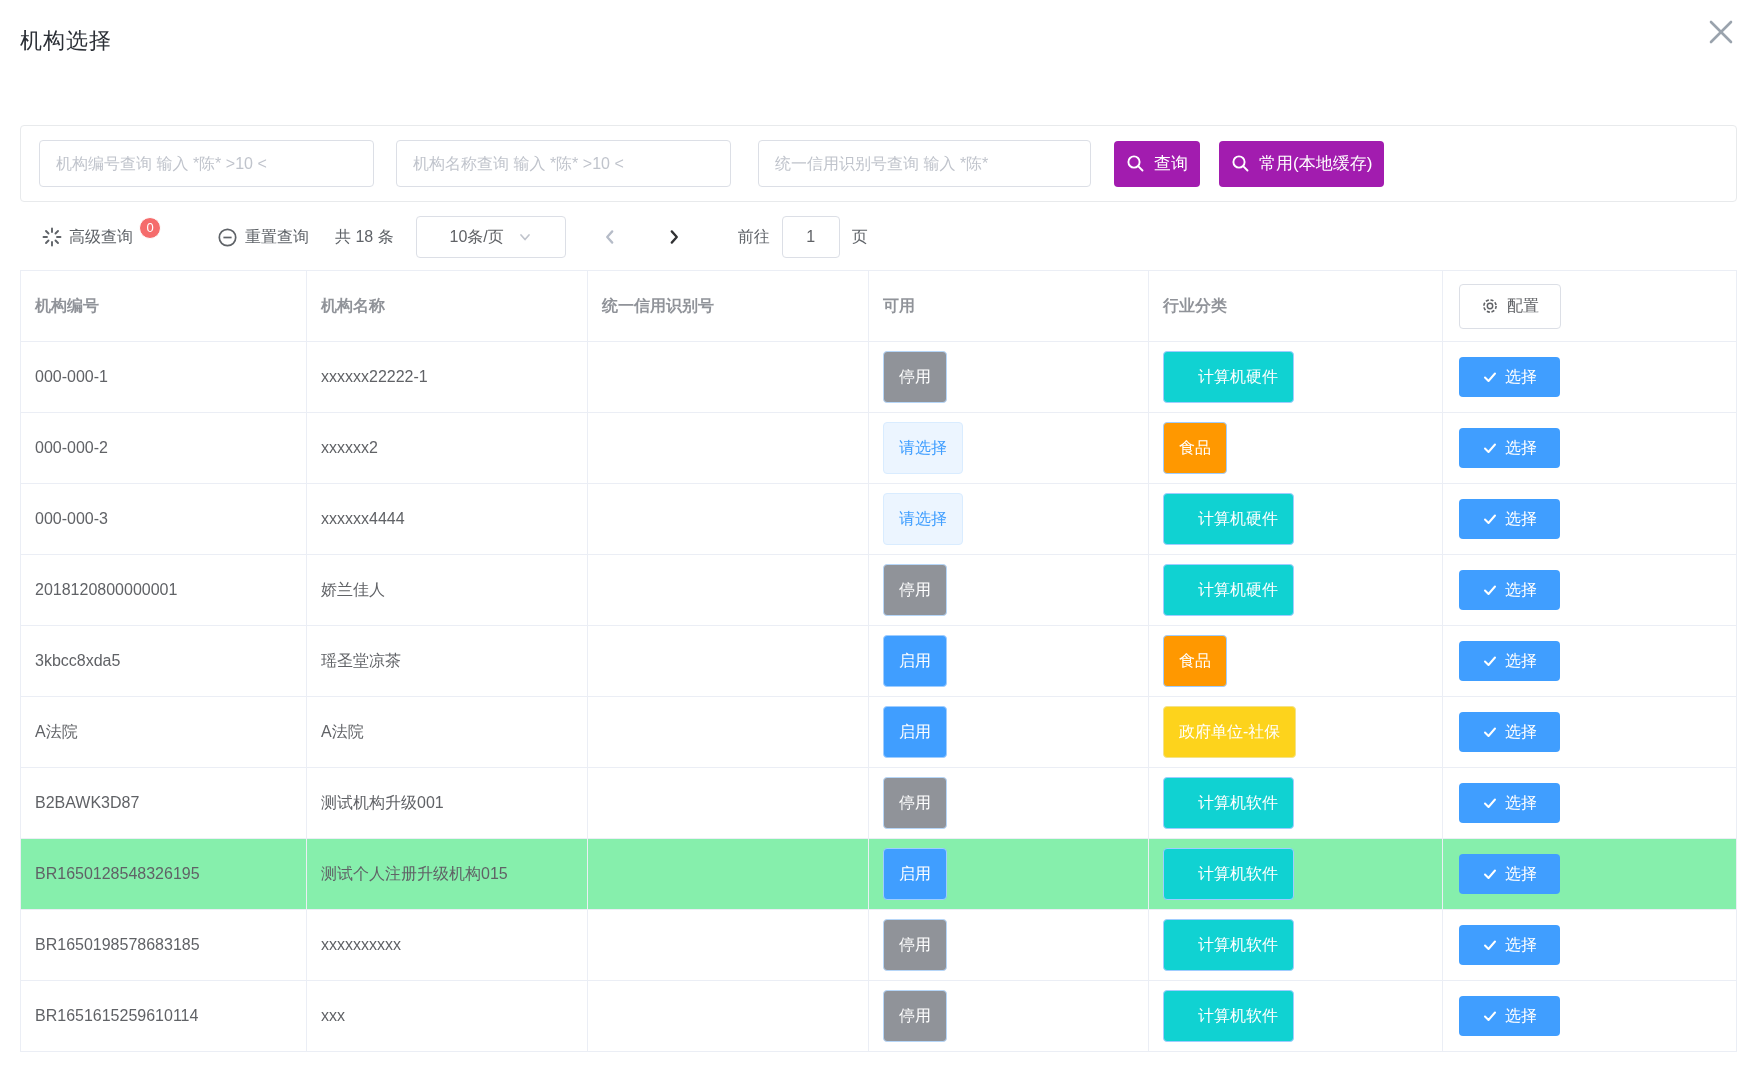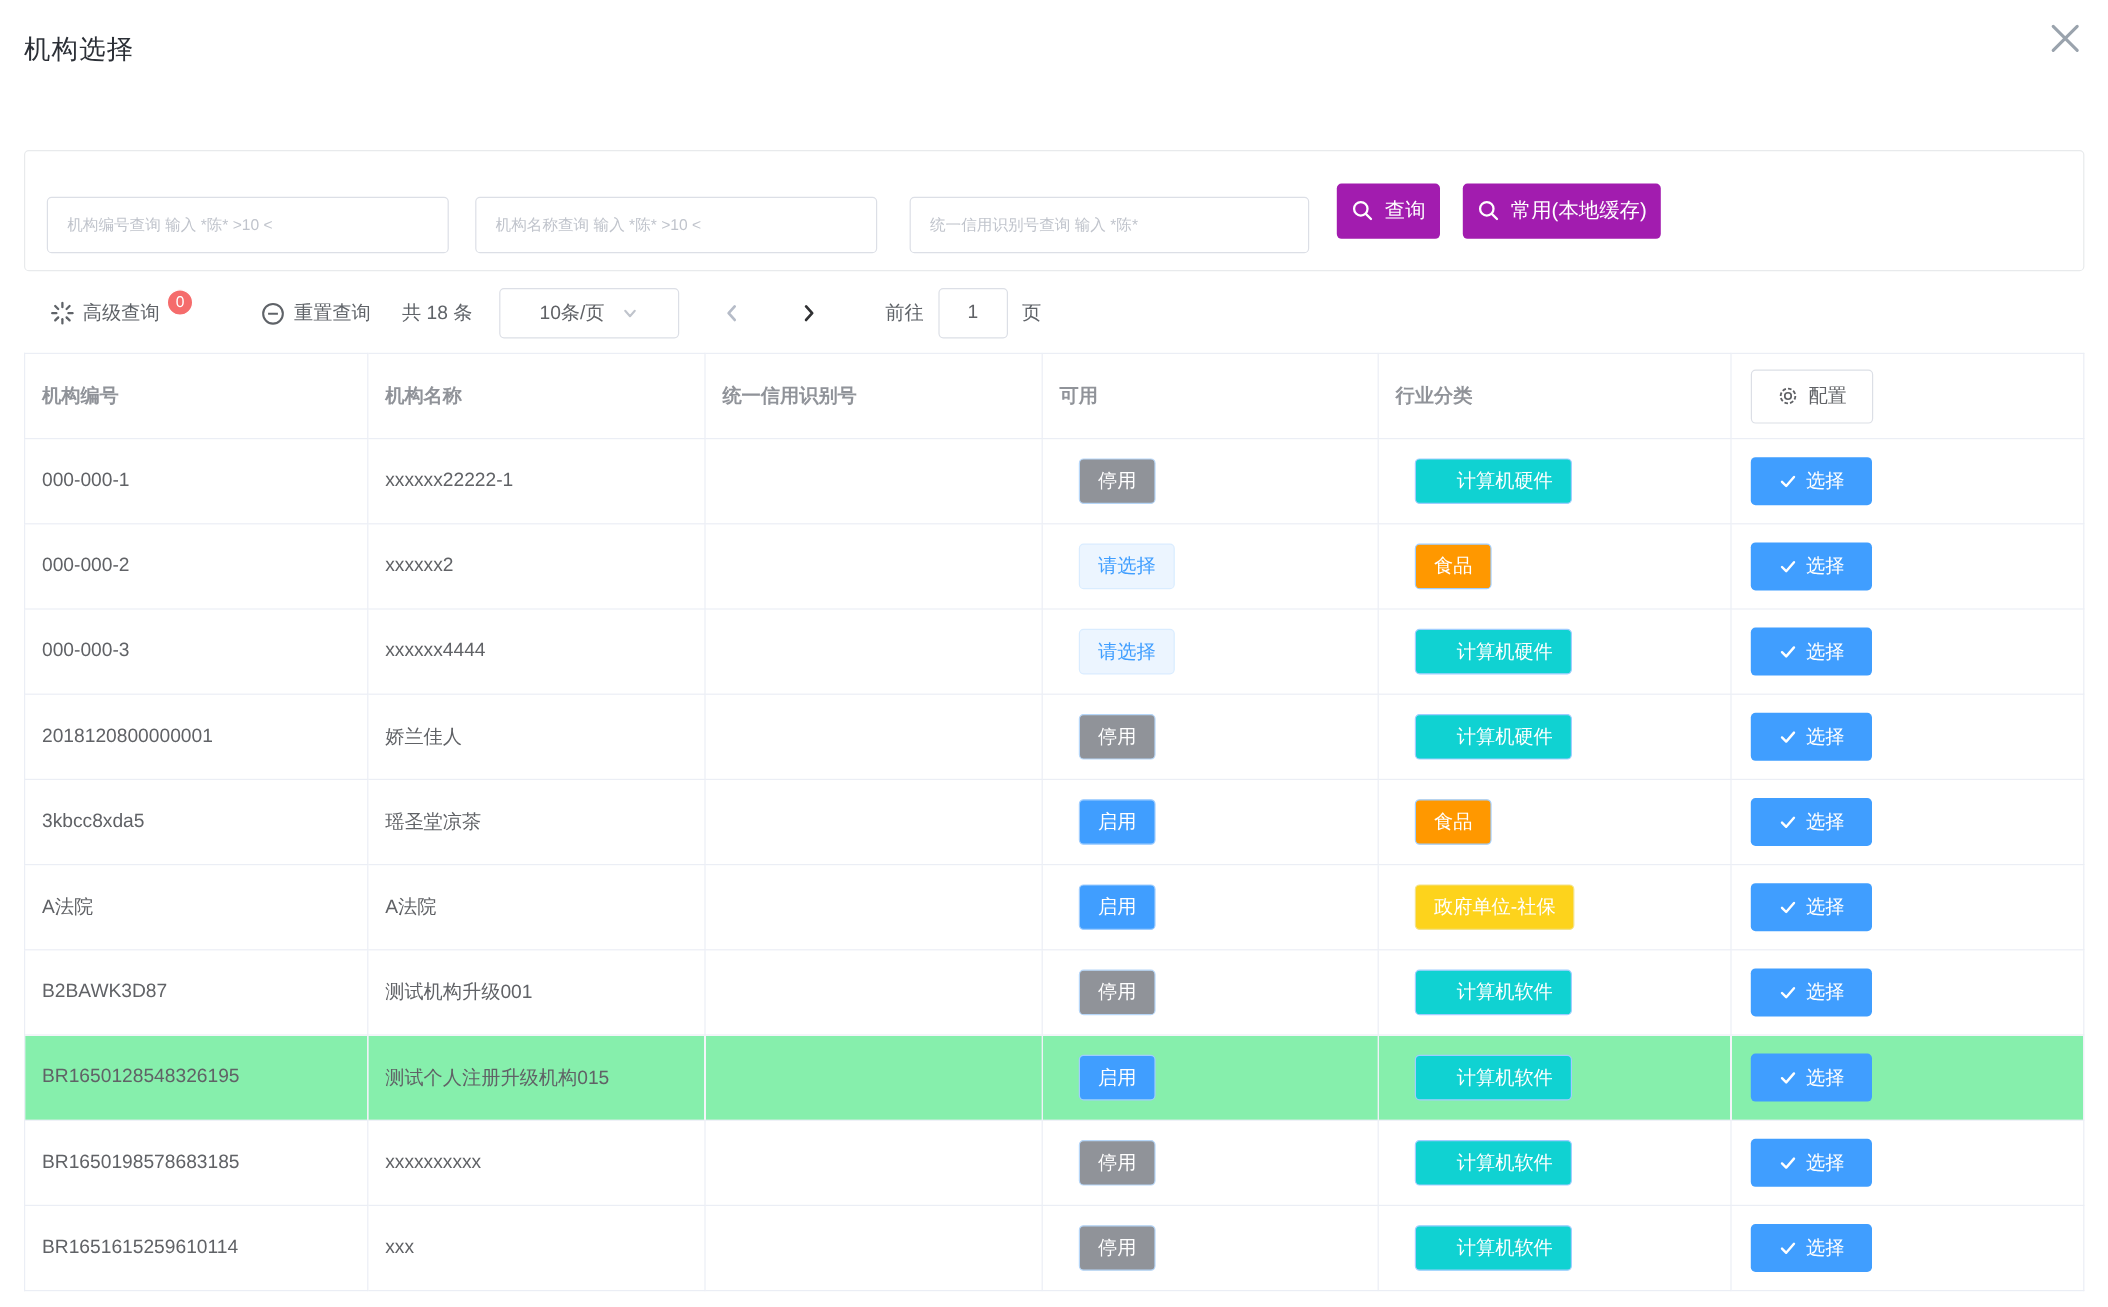--- a/index.html
+++ b/index.html
@@ -14,22 +14,22 @@
   
   .modal-header { padding:26px 20px 0 20px; height:58px; position:relative; }
   .modal-title { font-size:22px; color:#2b2f36; font-weight:500; letter-spacing:1px; }
   .close-btn { position:absolute; top:10px; right:14px; width:44px; height:44px;
     display:flex; align-items:center; justify-content:center; cursor:pointer; background:none; border:none; }
 
   
   .form-panel { margin:67px 20px 0 20px; border:1px solid #e8eaec; border-radius:4px;
     padding:14px 18px; display:flex; align-items:center; gap:22px; }
   .search-input { height:47px; border:1px solid #dcdfe6; border-radius:4px;
-    padding:0 16px; font-size:13px; color:#606266; outline:none;
-    font-family:"Liberation Sans","DejaVu Sans",sans-serif;margin-top:24px; }
+    padding:0 16px; font-size:16px; color:#606266; outline:none;
+    font-family:"Liberation Sans","DejaVu Sans",sans-serif; }
   .search-input::placeholder { color:#c0c4cc; }
   .w1 { width:335px; } .w2 { width:335px; } .w3 { width:333px; margin-left:5px; }
   .btn-primary { height:46px; background:#a21caf; color:#fff; border:none; border-radius:4px;
     padding:0 12px; font-size:17px; display:inline-flex; align-items:center; gap:9px; cursor:pointer;
     font-family:"Liberation Sans","DejaVu Sans",sans-serif; }
   .btn-query { margin-left:1px; } .btn-cache { margin-left:-3px; }
 
   
   .toolbar { margin:14px 20px 0 20px; height:42px; display:flex; align-items:center; }
   .adv-query { display:inline-flex; align-items:center; gap:7px; margin-left:22px; cursor:pointer;
@@ -55,22 +55,22 @@
   .org-table th, .org-table td { border:1px solid #ebeef5; text-align:left; padding:0 0 0 14px;
     overflow:hidden; white-space:nowrap; }
   .org-table th { height:71px; color:#909399; font-weight:700; font-size:16px; background:#fff; }
   .org-table td { height:71px; color:#606266; font-size:16px; background:#fff; }
   tr[data-highlight="true"] td { background:#86efac; }
 
   .config-btn { height:45px; background:#fff; border:1px solid #dcdfe6; border-radius:4px;
     padding:0 21px; font-size:16px; color:#606266; display:inline-flex; align-items:center; gap:8px;
     cursor:pointer; margin-left:2px; font-family:"Liberation Sans","DejaVu Sans",sans-serif; }
 
-  .badge { display:inline-flex; align-items:center; height:38px; border-radius:4px;
-    padding:0 15px; font-size:16px; margin-left:16px; cursor:pointer; border:1px solid transparent; }
+  .badge { display:inline-flex; align-items:center; height:52px; border-radius:4px;
+    padding:0 15px; font-size:16px; cursor:pointer; border:1px solid transparent; }
   .status-badge[data-type="info"]    { background:#909399; color:#fff; border-color:#b6d6f8; }
   .status-badge[data-type="primary"] { background:#409eff; color:#fff; border-color:#9fcdff; }
   .status-badge[data-type="plain"]   { background:#ecf5ff; color:#409eff; border-color:#d9ecff; }
   .industry-badge[data-type="cyan"]   { background:#10d2d2; color:#fff; border-color:#9fcdff;padding-left:34px; }
   .industry-badge[data-type="orange"] { background:#ff9800; color:#fff; border-color:#9fcdff; }
   .industry-badge[data-type="yellow"] { background:#fdd31c; color:#fff; border-color:#f3e28a;text-align:right; }
 
   .select-btn { height:40px; background:#409eff; color:#fff; border:none; border-radius:4px;
     padding:0 23px; font-size:16px; display:inline-flex; align-items:center; gap:7px; cursor:pointer;
     margin-left:2px; font-family:"Liberation Sans","DejaVu Sans",sans-serif; }

